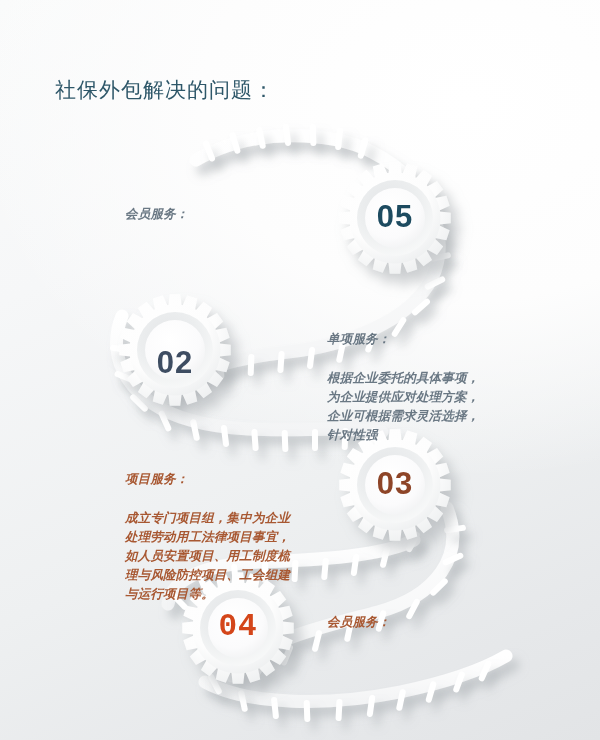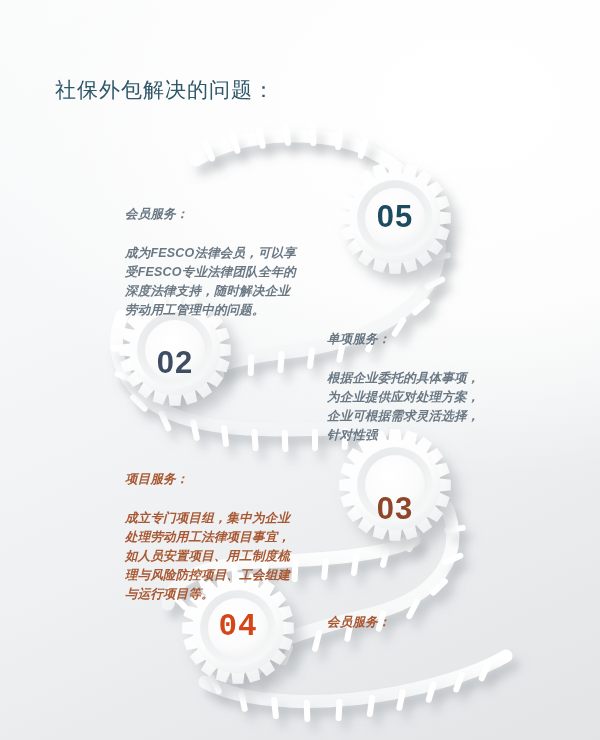--- a/index.html
+++ b/index.html
@@ -77,21 +77,21 @@
     position: absolute;
     width: 90px;
     text-align: center;
     font-size: 31px;
     font-weight: 700;
     letter-spacing: 1px;
     pointer-events: none;
   }
   #num-01 { left: 350px; top: 199px; color: #1d4b60; }
   #num-02 { left: 130px; top: 345px; color: #3e4d62; }
-  #num-03 { left: 350px; top: 466px; color: #8e4528; margin-top: 25px; }
+  #num-03 { left: 350px; top: 466px; color: #8e4528; }
   #num-04 { left: 193px; top: 609px; color: #d4461a; font-family: Liberation Mono, monospace; }
 </style>
 </head>
 <body>
 
 <div id="poster">
 
   <div class="title">社保外包解决的问题：</div>
 
   <svg id="chain-layer" viewBox="0 0 600 740" width="600" height="740" xmlns="http://www.w3.org/2000/svg">
@@ -256,24 +256,20 @@
       </g>
   </svg>
 
   <div class="gear-number" id="num-01">05</div>
   <div class="gear-number" id="num-02">02</div>
   <div class="gear-number" id="num-03">03</div>
   <div class="gear-number" id="num-04">04</div>
 
   <div class="block slate" id="block-01">
     <span class="heading">会员服务：</span>
-    <span class="body">成为FESCO法律会员，可以享
-受FESCO专业法律团队全年的
-深度法律支持，随时解决企业
-劳动用工管理中的问题。</span>
   </div>
 
   <div class="block rust" id="block-03">
     <span class="heading">项目服务：</span>
     <span class="body">成立专门项目组，集中为企业
 处理劳动用工法律项目事宜，
 如人员安置项目、用工制度梳
 理与风险防控项目、工会组建
 与运行项目等。</span>
   </div>

